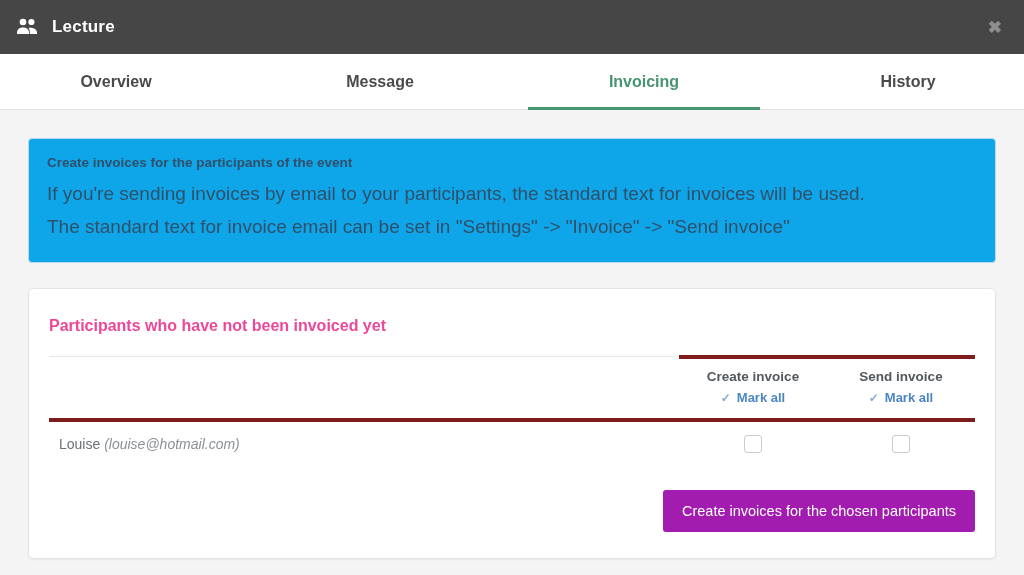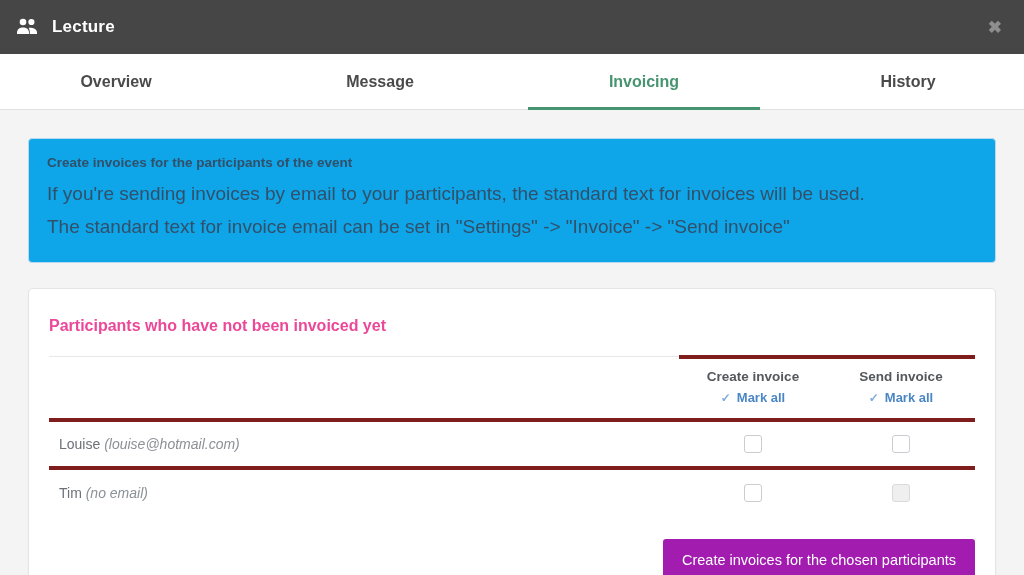--- a/index.html
+++ b/index.html
@@ -281,32 +281,20 @@
             <span>Louise</span>
             <span class="email">(louise@hotmail.com)</span>
           </td>
           <td class="col-check">
             <span class="cb"></span>
           </td>
           <td class="col-check">
             <span class="cb"></span>
           </td>
         </tr>
-        <tr>
-          <td class="col-name">
-            <span>Tim</span>
-            <span class="email">(no email)</span>
-          </td>
-          <td class="col-check">
-            <span class="cb"></span>
-          </td>
-          <td class="col-check">
-            <span class="cb disabled"></span>
-          </td>
-        </tr>
       </tbody>
     </table>
 
     <div class="card-footer">
       <button class="btn-primary">Create invoices for the chosen participants</button>
     </div>
   </div>
 
 </div>
 

